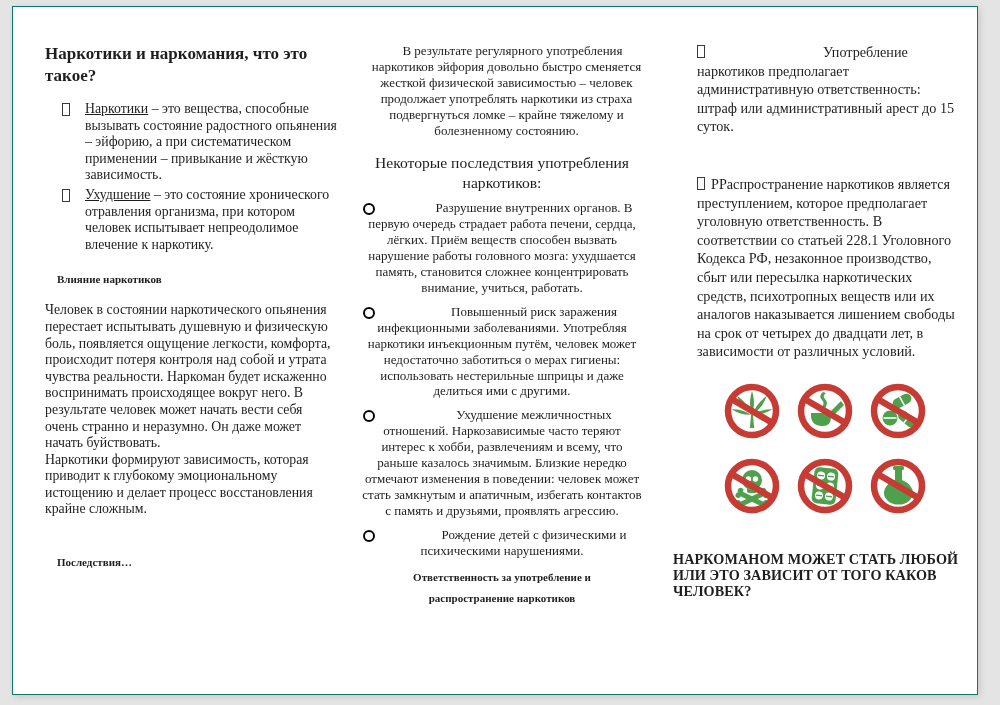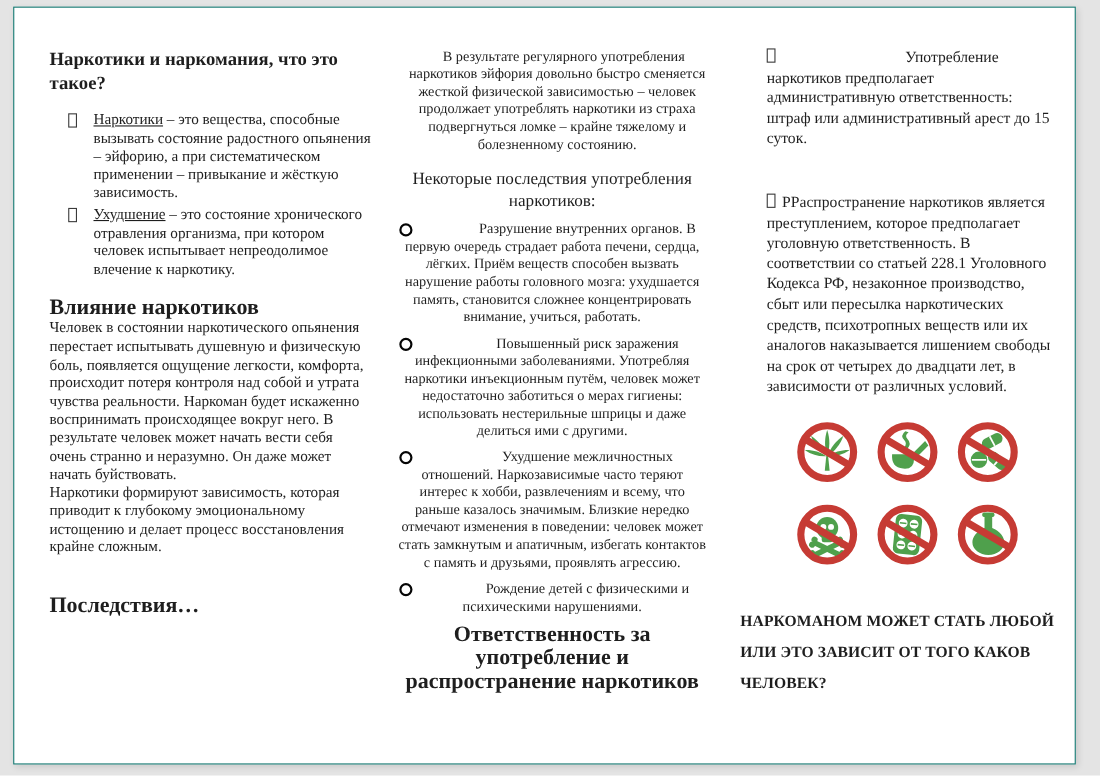--- a/index.html
+++ b/index.html
@@ -17,21 +17,21 @@
     border:1px solid #0f766e;
     box-shadow:2px 2px 6px rgba(0,0,0,0.12);
   }
   .col{position:absolute;top:36px;}
   .col1{left:32px;width:292px;font-size:13.8px;line-height:16.6px;}
   .col2{left:347px;width:284px;font-size:13px;line-height:15.9px;text-align:center;}
   .col3{left:684px;width:262px;font-size:14.2px;line-height:18.6px;}
 
   p{margin:0;}
   .h-lg{font-weight:bold;font-size:17px;line-height:22px;margin:0;}
-  .h-md{font-weight:bold;font-size:20px;line-height:21px;margin:0;}
+  .h-md{font-weight:bold;font-size:11px;line-height:21px;margin:12px;}
   .h-sm2{font-weight:normal;font-size:15.6px;line-height:19.5px;margin:0;}
 
   
   .def-list{margin:14px 0 0 0;padding:0 0 0 40px;list-style:none;}
   .def-list li{position:relative;margin:0 0 3px 0;}
   .tofu{
     display:inline-block;width:6px;height:11px;
     border:1.3px solid #3a3a3a;background:#fff;
     vertical-align:-1px;
   }
@@ -56,21 +56,21 @@
   .sp-wide{display:inline-block;width:118px;}
   .sp-sm{display:inline-block;width:6px;}
   .p3b{margin-top:39px;}
   .signs{
     margin:21px 0 0 26px;
     display:grid;grid-template-columns:repeat(3,58px);
     gap:17px 15px;width:204px;
   }
   .sign{width:58px;height:58px;}
   .footer-q{
-    font-weight:bold;font-size:14.2px;line-height:28px;
+    font-weight:bold;font-size:14.2px;line-height:16px;
     margin:36px 0 0 -24px;width:312px;letter-spacing:0.1px;
   }
 </style>
 </head>
 <body>
 
 <div class="sheet">
 
   <div class="col col1">
     <p class="h-lg">Наркотики и наркомания, что это такое?</p>

